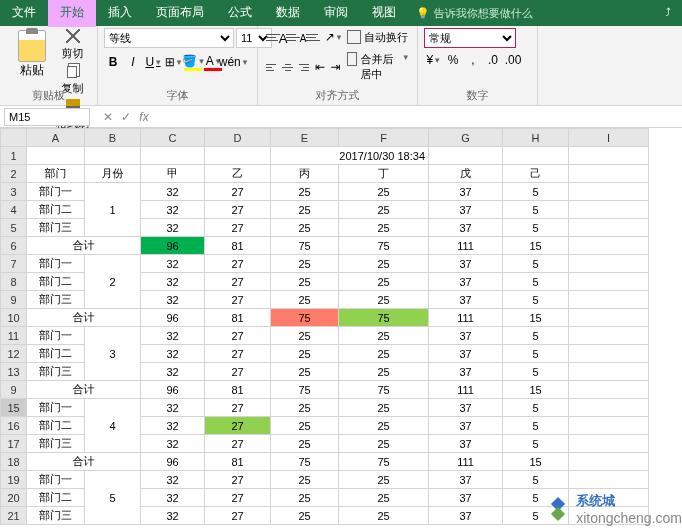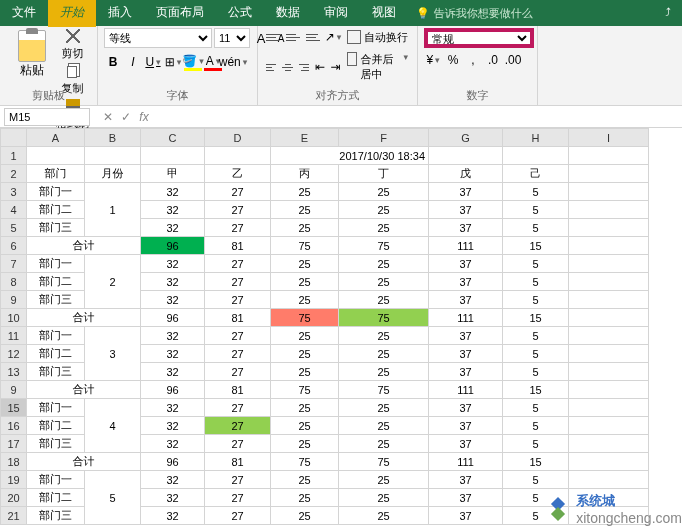--- a/index.html
+++ b/index.html
@@ -1,20 +1,20 @@
 <!DOCTYPE html>
 <html><head>
 <meta charset="utf-8">
 <style>
 * { box-sizing: border-box; margin: 0; padding: 0; }
 body { font-family: "Microsoft YaHei", "SimSun", sans-serif; font-size: 12px; background: #fff; overflow: hidden; width: 682px; height: 532px; position: relative; }
 
 .tabbar { background: #217346; height: 26px; display: flex; align-items: center; color: #fff; }
 .tab { padding: 0 12px; height: 28px; line-height: 26px; cursor: pointer; font-size: 12px; }
-.tab.active { background: #eab308; color: #217346; font-style: italic; }
+.tab.active { background: #f0abfc; color: #217346; }
 .tell-me { margin-left: 8px; color: #c8e6d0; display: flex; align-items: center; gap: 4px; font-size: 11px; }
 .tell-me::before { content: "💡"; font-size: 11px; }
 
 .ribbon { background: #f3f3f3; height: 80px; display: flex; border-bottom: 1px solid #d4d4d4; }
 .ribbon-group { border-right: 1px solid #d4d4d4; padding: 2px 6px 0 6px; display: flex; flex-direction: column; justify-content: space-between; }
 .ribbon-group-label { text-align: center; font-size: 11px; color: #666; padding-bottom: 2px; }
 .ribbon-content { display: flex; gap: 4px; height: 60px; align-items: flex-start; }
 
 .paste-btn { display: flex; flex-direction: column; align-items: center; width: 36px; padding-top: 2px; margin-left: 8px; }
 .paste-icon { width: 28px; height: 32px; background: linear-gradient(#fff 0%, #fff 30%, #ffd966 30%, #ffd966 100%); border: 1px solid #aaa; border-radius: 2px; position: relative; }
@@ -23,41 +23,41 @@
 .small-btns { display: flex; flex-direction: column; gap: 1px; font-size: 11px; }
 .small-btn { display: flex; align-items: center; gap: 3px; padding: 1px 2px; cursor: pointer; flex-direction: column; }
 .small-icon { width: 14px; height: 14px; display: inline-block; }
 .cut-icon { background: linear-gradient(45deg, transparent 45%, #666 45%, #666 55%, transparent 55%), linear-gradient(-45deg, transparent 45%, #666 45%, #666 55%, transparent 55%); }
 .copy-icon { border: 1px solid #666; background: #fff; box-shadow: 2px -2px 0 #fff, 2px -2px 0 1px #666; width: 10px; height: 12px; margin: 2px 2px 0 0; }
 .brush-icon { background: linear-gradient(#c90 0%, #c90 50%, #666 50%, #666 100%); }
 
 .font-group { width: 160px; }
 .font-row { display: flex; gap: 2px; align-items: center; margin-bottom: 2px; }
 .font-select { border: 1px solid #ccc; font-size: 11px; height: 20px; background: #fff; }
-.font-name { width: 108px; }
+.font-name { width: 130px; }
 .font-size { width: 36px; }
 .font-btns { display: flex; gap: 2px; }
 .fbtn { width: 18px; height: 18px; display: flex; align-items: center; justify-content: center; cursor: pointer; font-size: 12px; }
 .fbtn.bold { font-weight: bold; }
 .fbtn.italic { font-style: italic; }
 .fbtn.underline { text-decoration: underline; }
 .fill-bar { border-bottom: 3px solid #ffff00; }
 .font-color-bar { border-bottom: 3px solid #ff0000; }
 .aa-grow { font-size: 13px; }
 .aa-shrink { font-size: 10px; }
 
 .align-group { width: 160px; }
 .align-row { display: flex; gap: 2px; margin-bottom: 2px; align-items: center; }
 .abtn { width: 18px; height: 18px; cursor: pointer; display: flex; flex-direction: column; justify-content: center; gap: 2px; padding: 2px; }
 .abtn span { height: 1px; background: #555; display: block; }
 .wrap-btn, .merge-btn { display: flex; align-items: flex-start; gap: 3px; font-size: 11px; padding: 1px 3px; cursor: pointer; }
 .wrap-icon, .merge-icon { width: 14px; height: 14px; border: 1px solid #666; }
 
 .number-group { width: 120px; }
-.num-select { border: 4px solid #be185d; width: 110px; height: 20px; font-size: 11px; background: #fff; }
+.num-select { border: 1px solid #be185d; width: 92px; height: 20px; font-size: 11px; background: #fff; }
 
 .namebox-bar { height: 22px; display: flex; align-items: center; border-bottom: 1px solid #d4d4d4; background: #fff; }
 .name-box { width: 86px; border: 1px solid #ccc; height: 18px; font-size: 11px; padding: 0 4px; margin: 0 4px; }
 .fx-btns { display: flex; gap: 2px; margin: 0 6px; }
 .fx-btn { width: 16px; text-align: center; color: #888; cursor: pointer; }
 .formula-bar { flex: 1; border: none; height: 18px; font-size: 11px; padding: 0 4px; }
 
 .sheet { position: relative; background: #fff; }
 table { border-collapse: collapse; table-layout: fixed; }
 th, td { border: 1px solid #d4d4d4; height: 18px; font-size: 11px; padding: 0 3px; overflow: hidden; white-space: nowrap; }

